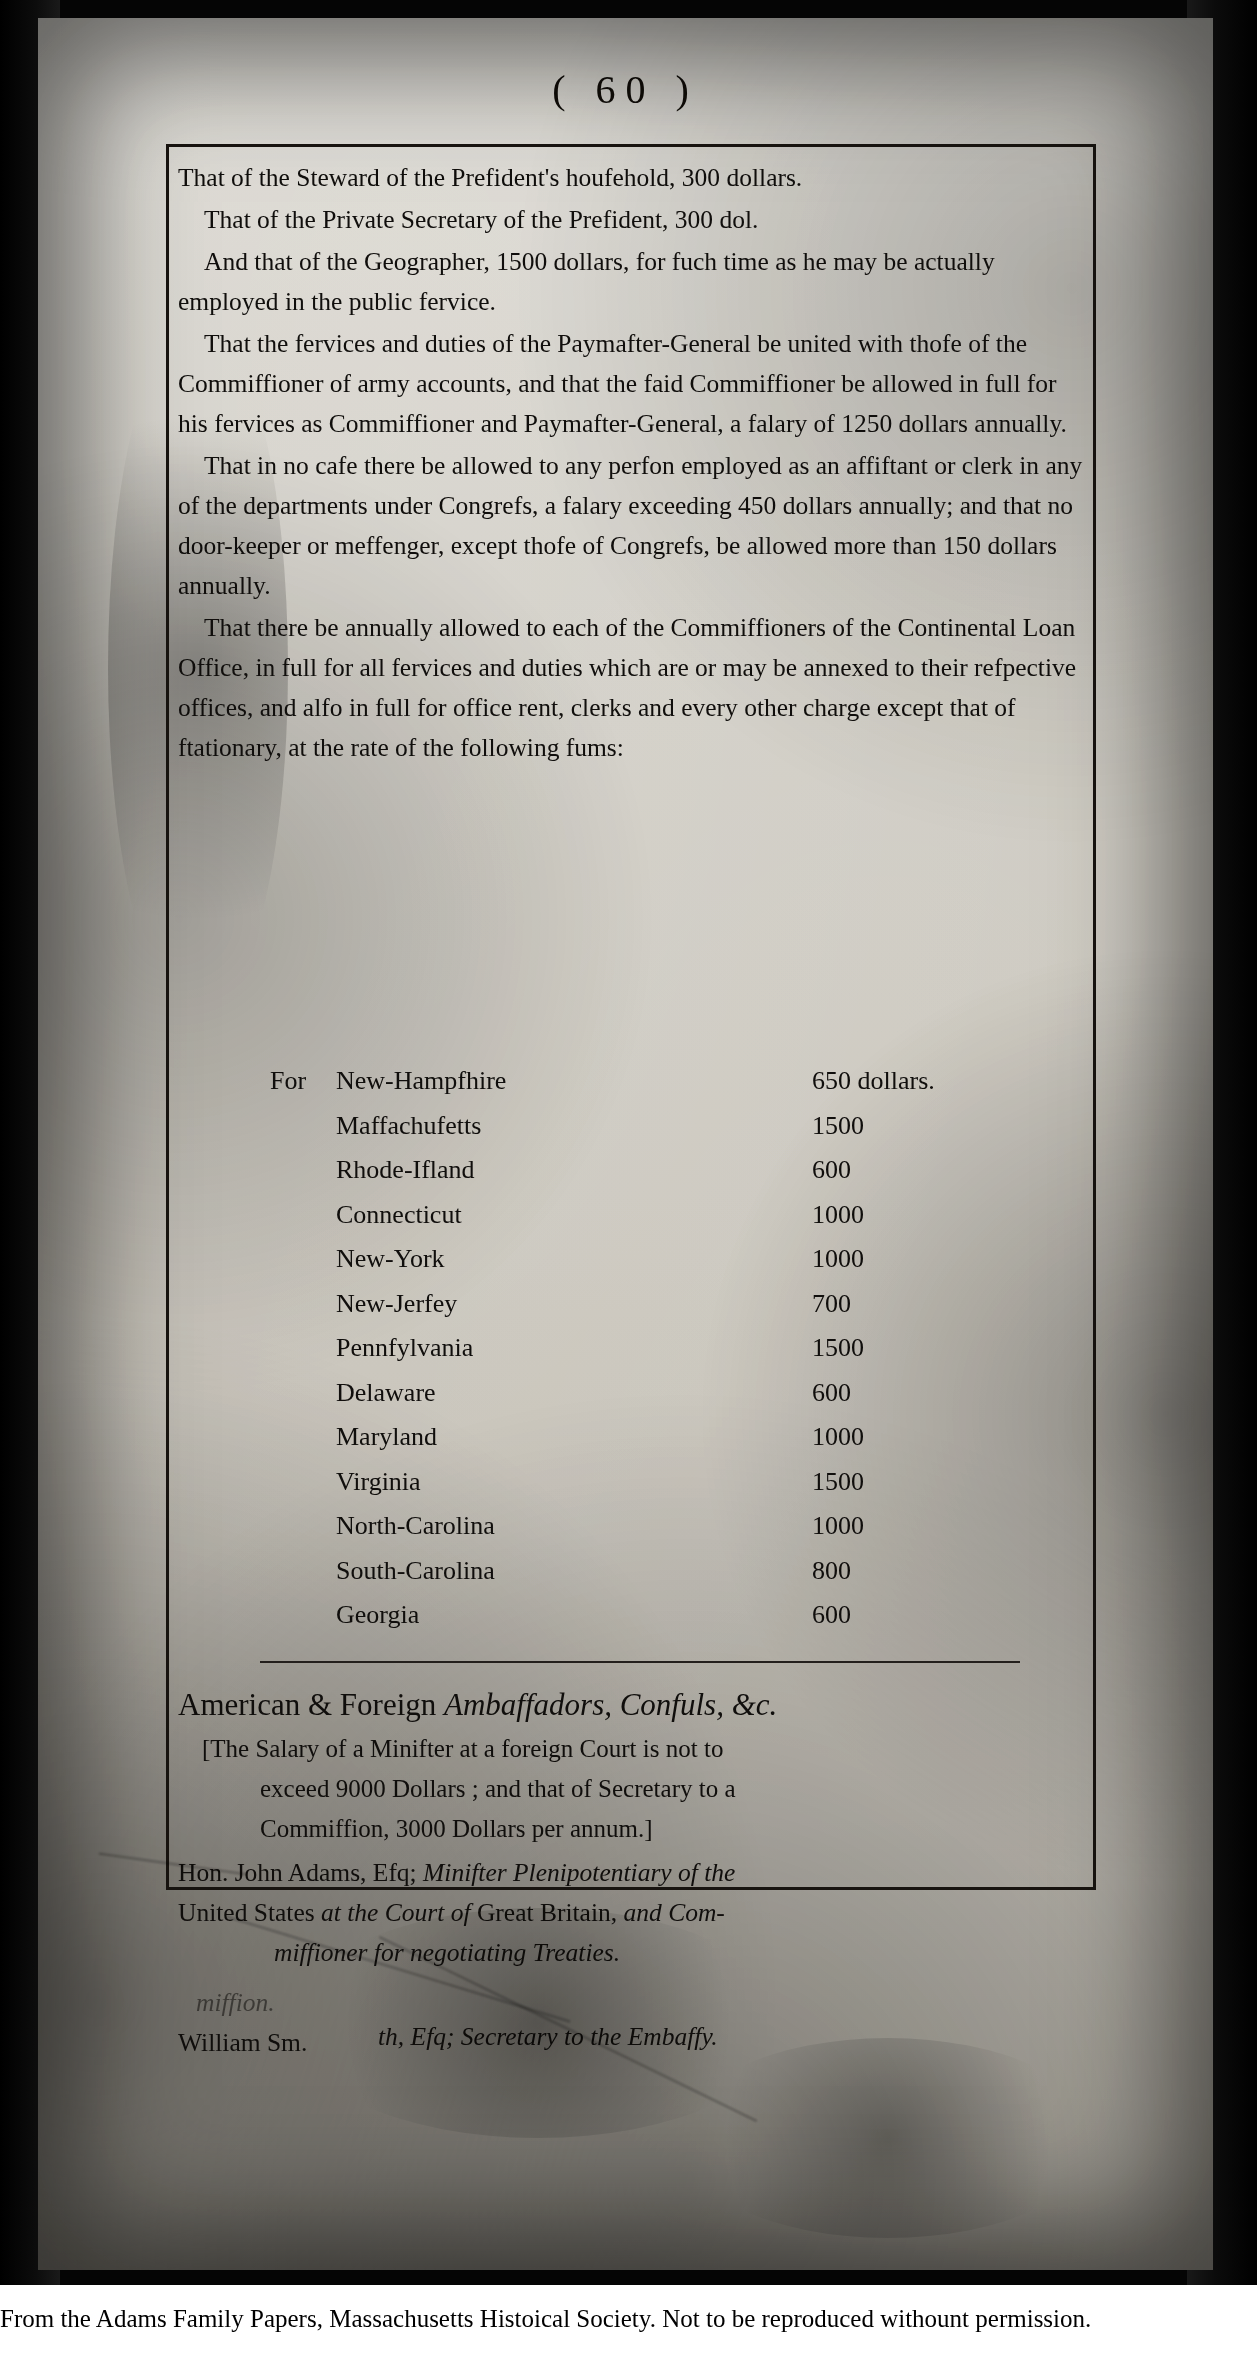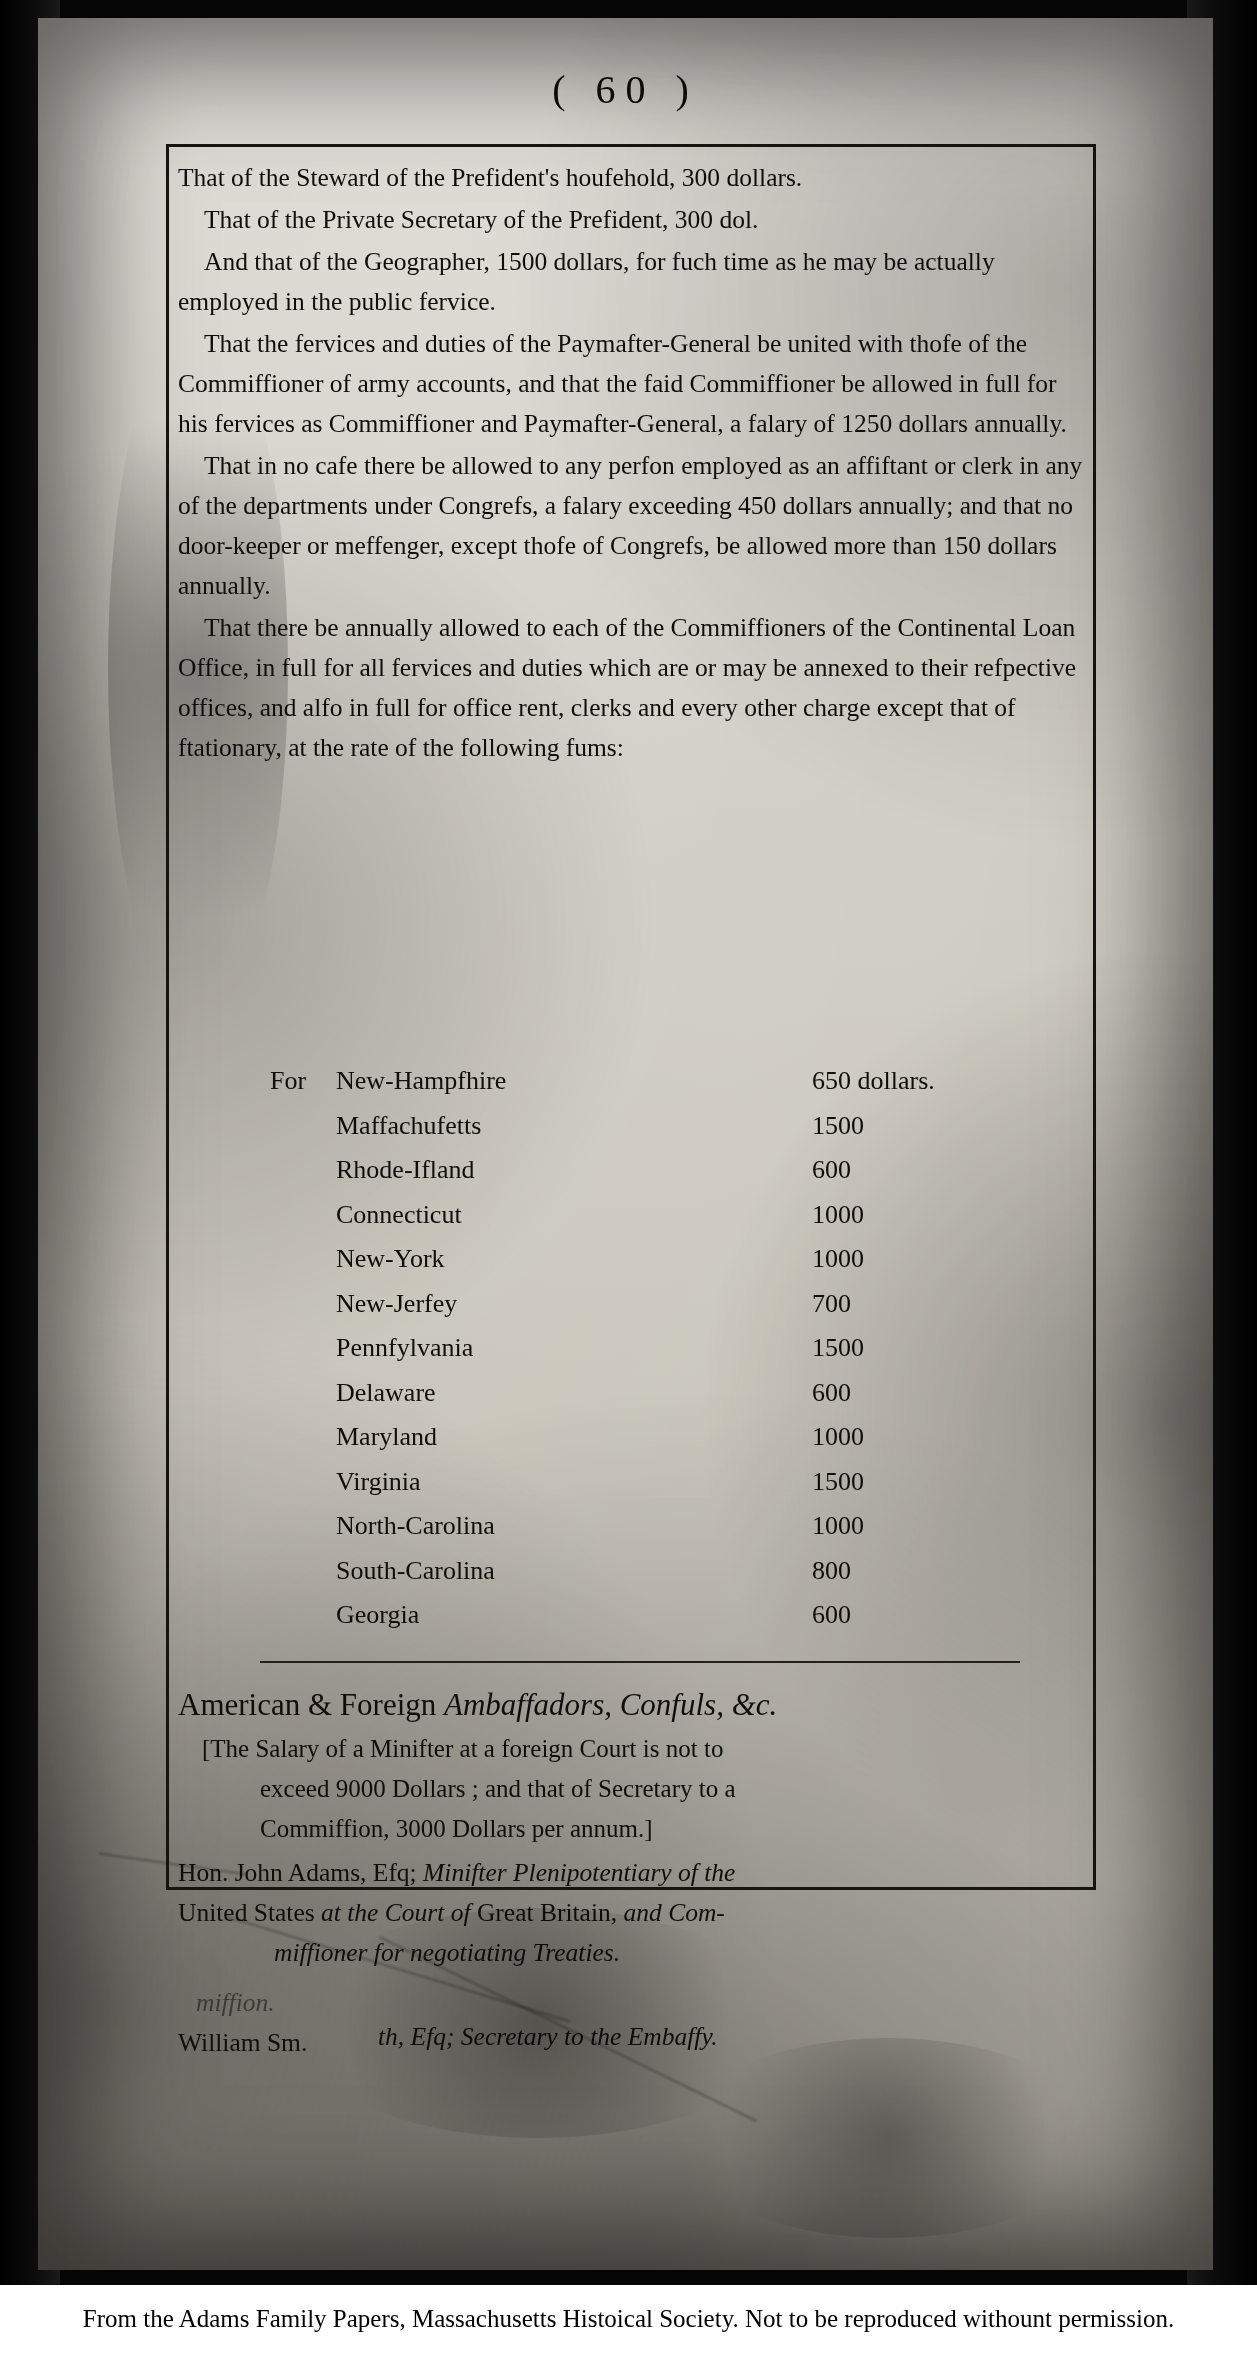--- a/index.html
+++ b/index.html
@@ -276,21 +276,20 @@
     left: 0;
     top: 2285px;
     width: 1257px;
     height: 68px;
     background: #ffffff;
     color: #000;
     font-family: "Liberation Serif", serif;
     font-size: 25px;
     display: flex;
     align-items: center;
-    justify-content: center;
   }
 </style>
 </head>
 <body>
 
 <div id="scan">
 
   <div class="gutter-left"></div>
   <div class="gutter-right"></div>
 

